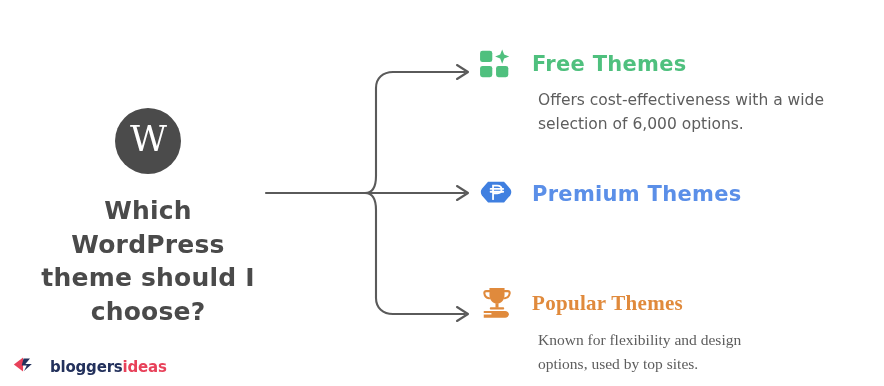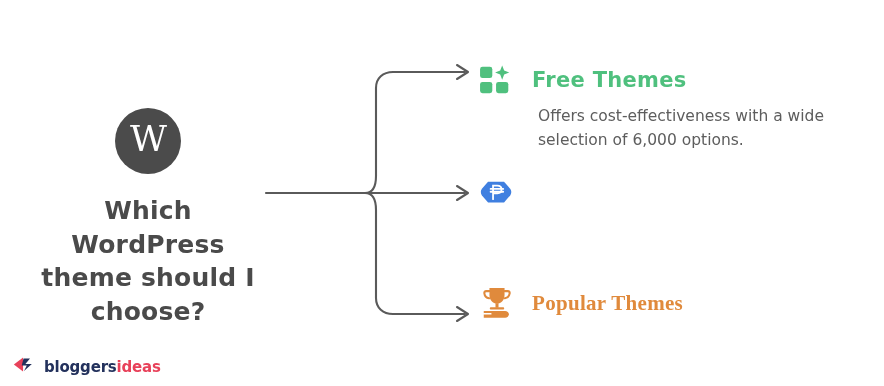--- a/index.html
+++ b/index.html
@@ -66,21 +66,21 @@
     top: 52px;
     width: 220px;
     height: 282px;
   }
 
   
   .branch {
     position: absolute;
     left: 478px;
   }
-  #branch-free    { top: 46px; margin-top: 16px;  }
+  #branch-free    { top: 46px;  }
   #branch-premium { top: 176px; }
   #branch-popular { top: 285px; font-family: Liberation Serif, serif; }
 
   .branch-head {
     display: flex;
     align-items: center;
     gap: 14px;
     height: 36px;
   }
   .branch-icon {
@@ -111,21 +111,21 @@
     white-space: pre-line;
   }
 
   
   #footer-logo {
     position: absolute;
     left: 12px;
     bottom: 8px;
     display: flex;
     align-items: center;
-    gap: 8px;
+    gap: 14px;
   }
   #footer-logo .logo-text {
     font-size: 15px;
     font-weight: 700;
     letter-spacing: -0.2px;
   }
   .logo-bloggers { color: #23315c; }
   .logo-ideas    { color: #e8415a; }
 </style>
 </head>
@@ -181,20 +181,21 @@
       <span class="branch-icon">
         <svg viewBox="0 0 40 34" width="38" height="32" aria-hidden="true">
           <path d="M10.5 4 H27.5 L34 11.5 C35.6 13.4 35.6 16.6 34 18.5 L27.5 26 H10.5 L4 18.5 C2.4 16.6 2.4 13.4 4 11.5 Z" fill="#3f7fe0"></path>
           <g fill="none" stroke="#ffffff" stroke-width="1.9" stroke-linecap="round">
             <path d="M15.8 22.5 V8.2 H20.4 C23.1 8.2 24.8 9.9 24.8 12.2 C24.8 14.5 23.1 16.2 20.4 16.2 H15.8"></path>
             <path d="M13.2 11.6 H26.6"></path>
             <path d="M13.2 14.6 H26.6"></path>
           </g>
         </svg>
       </span>
+      <span class="branch-title" id="title-premium">Premium Themes</span>
     </div>
   </div>
 
   <div class="branch" id="branch-popular">
     <div class="branch-head">
       <span class="branch-icon">
         <svg viewBox="0 0 40 36" width="38" height="34" aria-hidden="true">
           <g fill="#e08a3c">
             <path d="M12 2 H28 V9.5 C28 14.8 24.4 18.6 20 18.6 C15.6 18.6 12 14.8 12 9.5 Z"></path>
             <path d="M18.4 18.2 H21.6 V23.0 H18.4 Z"></path>
@@ -203,20 +204,22 @@
           </g>
           <g fill="none" stroke="#e08a3c" stroke-width="2.2" stroke-linecap="round">
             <path d="M12 5.4 H8.6 C7.2 5.4 6.4 6.4 6.6 7.8 C7.0 10.7 8.9 12.6 11.6 13.0"></path>
             <path d="M28 5.4 H31.4 C32.8 5.4 33.6 6.4 33.4 7.8 C33.0 10.7 31.1 12.6 28.4 13.0"></path>
           </g>
           <path d="M6 29.4 H13.4" stroke="#ffffff" stroke-width="1.8" stroke-linecap="round" fill="none"></path>
         </svg>
       </span>
       <span class="branch-title" id="title-popular">Popular Themes</span>
     </div>
+    <div class="branch-desc">Known for flexibility and design
+options, used by top sites.</div>
   </div>
 
   <div id="footer-logo">
     <span>
       <svg viewBox="0 0 26 20" width="24" height="19" aria-hidden="true">
         <path d="M2 10 L12 2.5 V17.5 Z" fill="#e8415a"></path>
         <path d="M12.5 3.5 L19.5 3.5 L14.5 9.5 L21.5 9.5 L13 17.0 L16.0 11.0 L10.5 11.0 Z" fill="#23315c"></path>
       </svg>
     </span>
     <span class="logo-text"><span class="logo-bloggers">bloggers</span><span class="logo-ideas">ideas</span></span>

